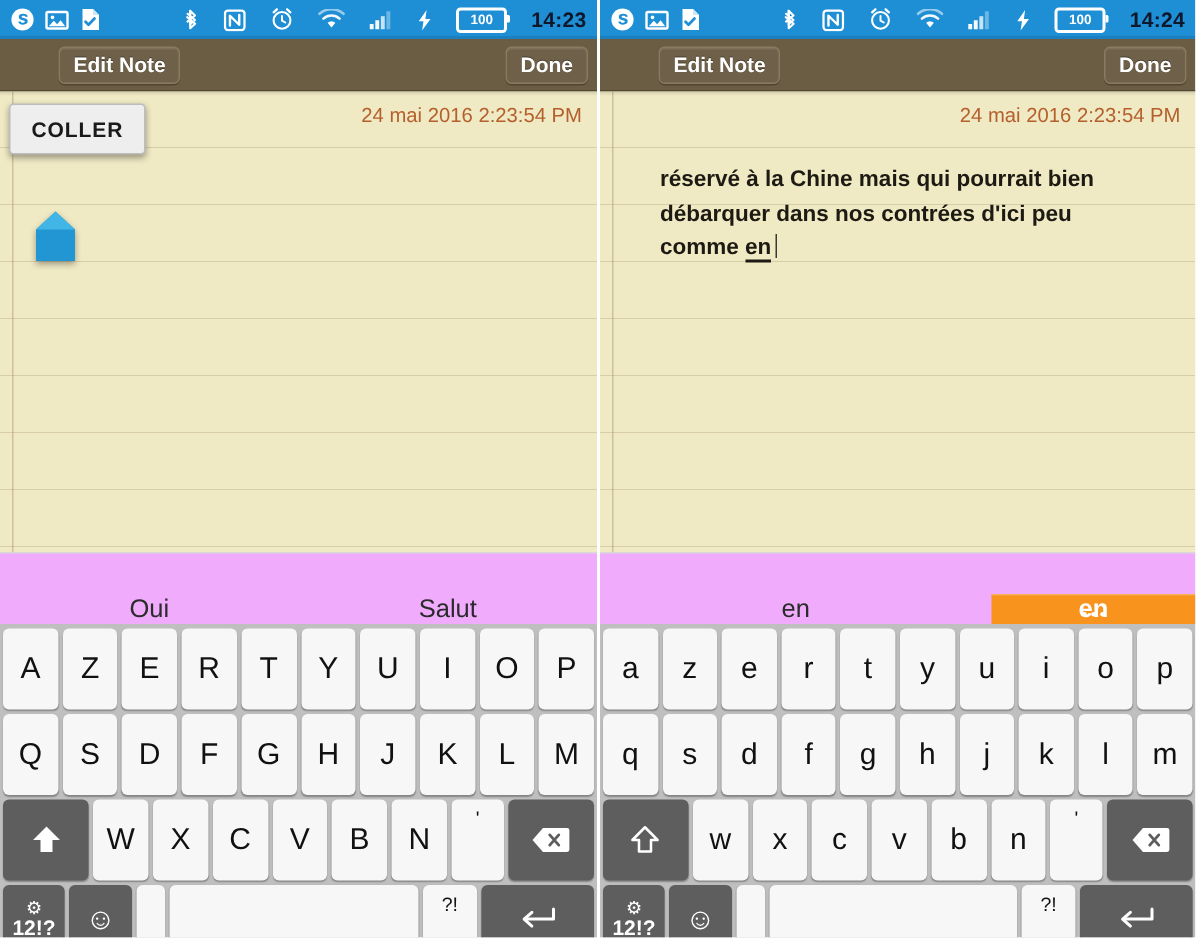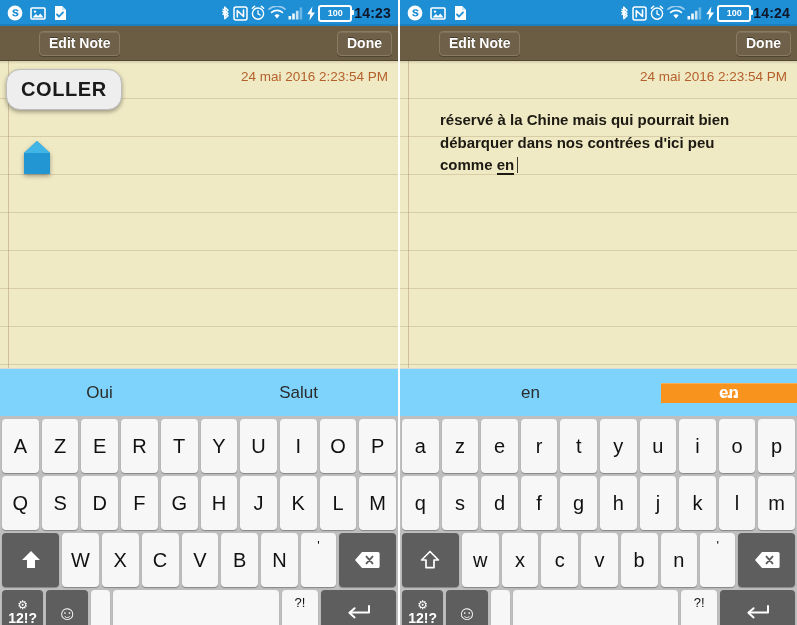--- a/index.html
+++ b/index.html
@@ -12,21 +12,21 @@
   .panel{width:398px;height:625px;position:relative;overflow:hidden;background:#f0f0f0;}
   .panel.right{width:397px;margin-left:2px;}
 
   
   .statusbar{
     height:26px;background:#1e8fd5;position:relative;
     display:flex;align-items:center;
     box-shadow:inset 0 -2px 0 rgba(0,0,0,0.10);
   }
   .status-left{display:flex;align-items:center;gap:7px;padding-left:7px;}
-  .status-right{display:flex;align-items:center;gap:2px;position:absolute;right:7px;top:0;height:26px;}
+  .status-right{display:flex;align-items:center;gap:16px;position:absolute;right:7px;top:0;height:26px;}
   .sicon{display:block;}
   .clock{color:#0f172a;font-size:14px;font-weight:bold;letter-spacing:0.2px;}
   .batt{
     display:flex;align-items:center;justify-content:center;
     border:2px solid #ffffff;border-radius:3px;
     height:13px;min-width:26px;padding:0 2px;position:relative;
   }
   .batt:after{
     content:"";position:absolute;right:-4px;top:3px;width:2px;height:5px;background:#fff;border-radius:0 1px 1px 0;
   }
@@ -86,35 +86,35 @@
     border-bottom:2px solid #1c1a12;padding-bottom:0px;
   }
   .caret{
     display:inline-block;width:1px;height:16px;background:#3b3a30;
     vertical-align:-3px;margin-left:3px;
   }
   .paste-popup{
     position:absolute;left:6px;top:8px;
     background:#eeeeee;
     border:1px solid #bdbdbd;
-    border-radius:14px;
+    border-radius:3px;
     padding:8px 14px;
-    font-size:20px;font-weight:bold;color:#1a1a1a;
+    font-size:14px;font-weight:bold;color:#1a1a1a;
     letter-spacing:0.6px;
     box-shadow:0 2px 4px rgba(0,0,0,0.35);
   }
   .cursor-handle{
     position:absolute;left:22px;top:79px;width:30px;height:38px;
     filter:drop-shadow(0 2px 2px rgba(0,0,0,0.35));
   }
 
   
   .suggestions{
-    height:47px;background:#7dd3fc;
-    display:flex;align-items:center;
+    height:47px;background:#f0abfc;
+    display:flex;align-items:flex-end;
     border-top:1px solid #d9d9d9;
     position:relative;
   }
   .sugg{
     flex:1;display:flex;align-items:center;justify-content:center;
     font-size:17px;color:#2b2b2b;
   }
   .sugg.active{
     background:#f8931d;color:#ffffff;font-weight:bold;
     flex:0 0 136px;position:relative;

